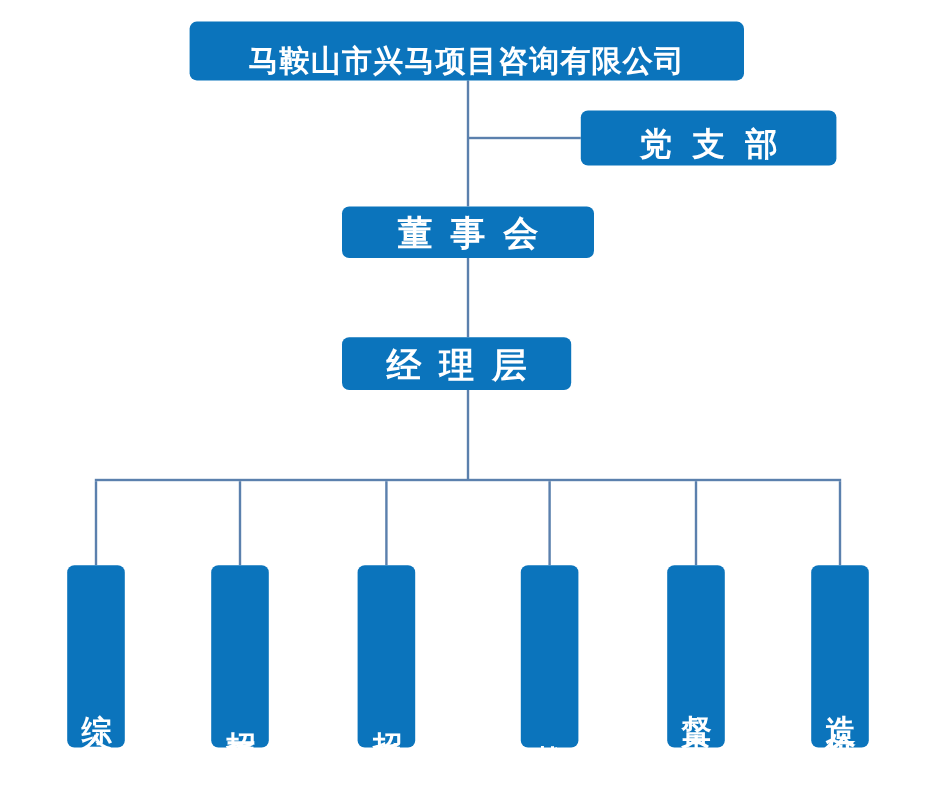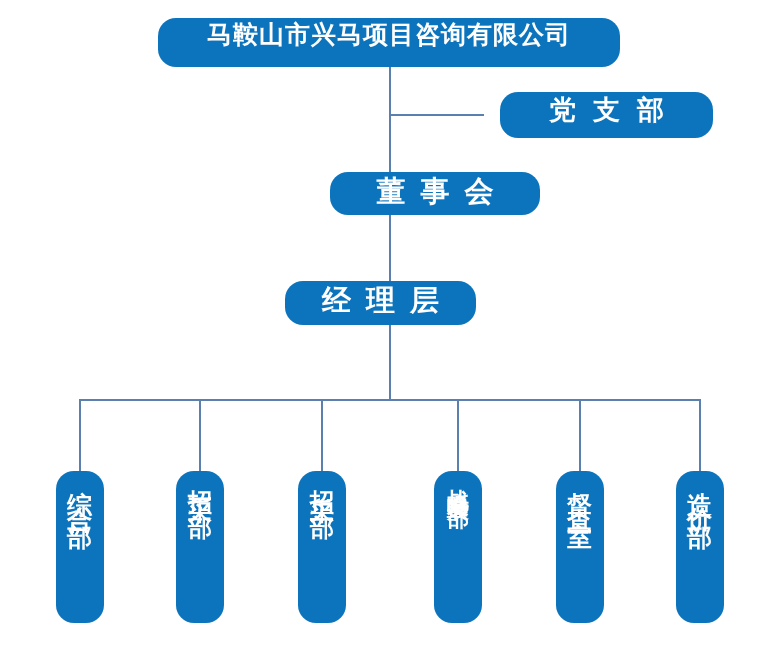--- a/index.html
+++ b/index.html
@@ -12,31 +12,31 @@
     background: var(--background, #ffffff);
     font-family: "Liberation Sans", sans-serif;
     overflow: hidden;
   }
 
   .node {
     position: absolute;
     background: var(--box-blue, #0b74bc);
     color: var(--text-white, #ffffff);
     font-weight: bold;
-    border-radius: 18px;
+    border-radius: 6px;
     display: flex;
-    align-items: flex-start;
+    align-items: flex-end;
     justify-content: center;
     box-sizing: border-box;
     white-space: nowrap;
   }
 
   .company { left: 158px; top: 18px;  width: 462px; height: 49px; font-size: 25px; letter-spacing: 1px; }
-  .party   { left: 500px; top: 92px;  width: 213px; height: 46px; font-size: 27px; letter-spacing: 17px; padding-left: 17px; }
-  .board   { left: 285px; top: 172px; width: 210px; height: 43px; font-size: 29px; letter-spacing: 15px; padding-left: 15px; margin-left: 45px; }
+  .party   { left: 484px; top: 92px;  width: 213px; height: 46px; font-size: 27px; letter-spacing: 17px; padding-left: 17px; }
+  .board   { left: 285px; top: 172px; width: 210px; height: 43px; font-size: 29px; letter-spacing: 15px; padding-left: 15px; }
   .mgmt    { left: 285px; top: 281px; width: 191px; height: 44px; font-size: 29px; letter-spacing: 15px; padding-left: 15px; }
 
   .dept { top: 471px; width: 48px; height: 152px; }
   .dept .vtext {
     writing-mode: vertical-lr;
     text-orientation: upright;
     line-height: 48px;
   }
   .d3 .vtext { font-size: 25px; letter-spacing: 16px; }
   .d4 .vtext { font-size: 24px; letter-spacing: 8px; }

